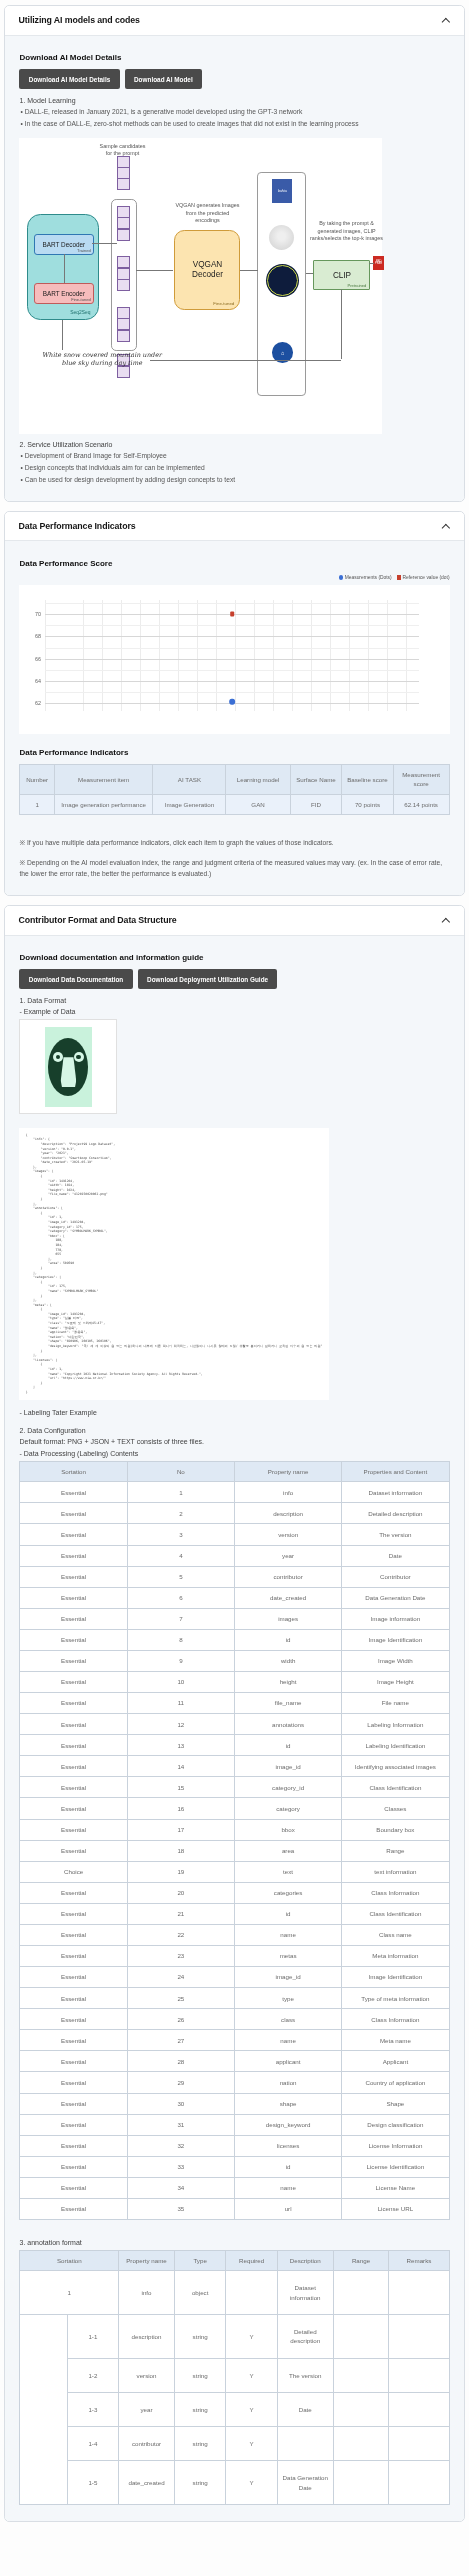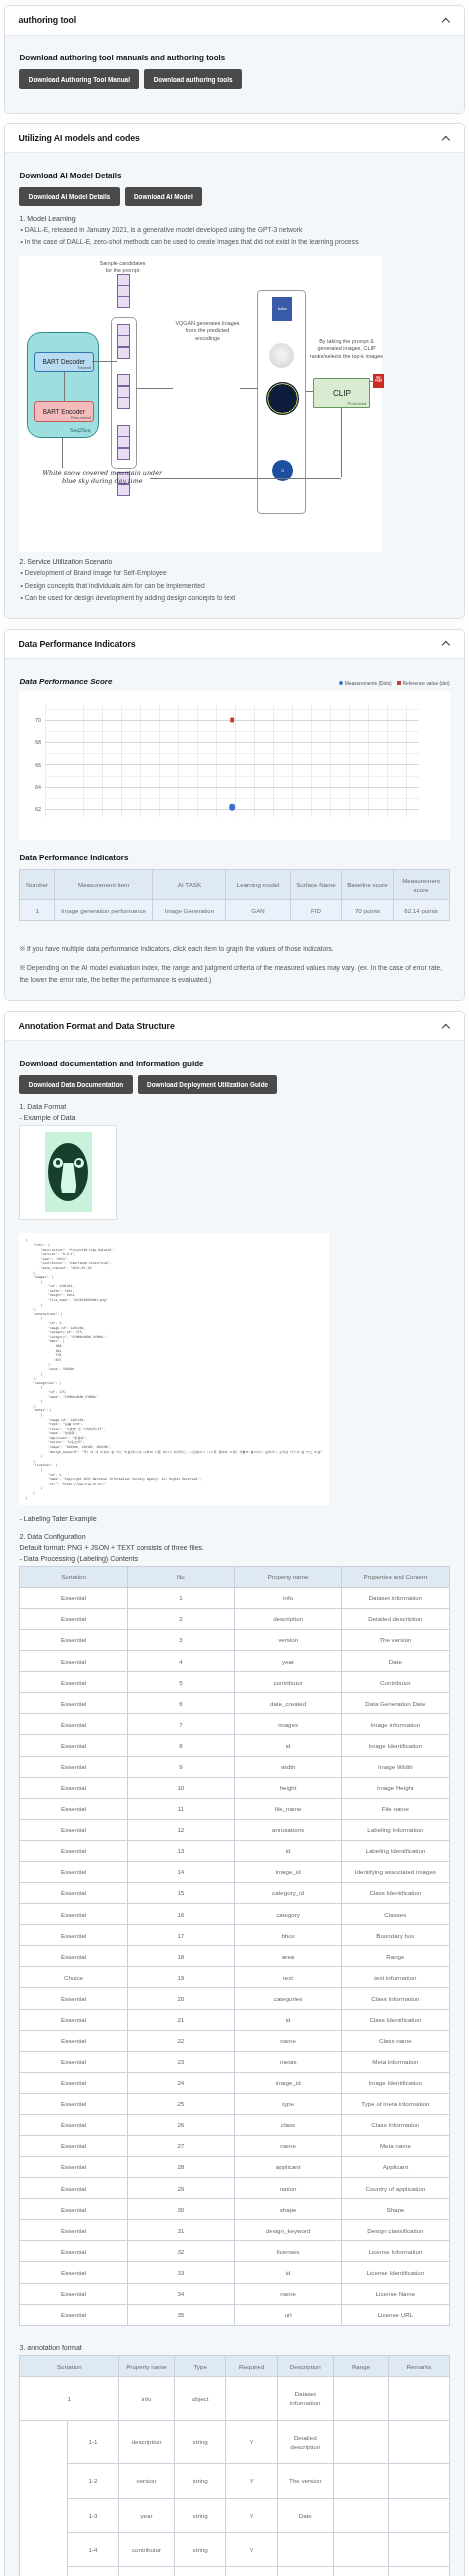--- a/index.html
+++ b/index.html
@@ -81,33 +81,20 @@
   .code-box { background:#fff; padding:5.2px 6.2px; width:max-content; max-width:100%; margin:2.1px 0 9.3px 0; }
   .code-box pre { font-family:"DejaVu Sans Mono", monospace; font-size:3.1px; line-height:4.6px; color:#4a4a4a; }
   .lbl { font-size:7px; color:#3f3f3f; margin:5.2px 0 4.1px 0; }
   .gap-lg { height:13.4px; }
 </style>
 </head>
 <body>
 
 <div class="page">
 
-  <section class="card">
-    <header class="card-head">
-      <h2>authoring tool</h2>
-      <span class="chev"></span>
-    </header>
-    <div class="card-body">
-      <h3 class="sec-h">Download authoring tool manuals and authoring tools</h3>
-      <div class="btn-row">
-        <button class="dl-btn">Download Authoring Tool Manual</button>
-        <button class="dl-btn">Download authoring tools</button>
-      </div>
-    </div>
-  </section>
 
   <section class="card">
     <header class="card-head">
       <h2>Utilizing AI models and codes</h2>
       <span class="chev"></span>
     </header>
     <div class="card-body">
       <h3 class="sec-h">Download AI Model Details</h3>
       <div class="btn-row">
         <button class="dl-btn">Download AI Model Details</button>
@@ -147,20 +134,22 @@
           <div class="bart bart-enc">
               <span>BART Encoder</span>
               <span class="tag">Fine-tuned</span>
             </div>
           <div class="dline" style="left:36px; top:39px; width:0.5px; height:29px;"></div>
           <span class="seq-tag">Seq2Seq</span>
         </div>
         <div class="dg-label" style="left:147px; top:64px; width:82px;">VQGAN generates Images
 from the predicted
 encodings</div>
+        <div class="vqgan-box"><span style="white-space:pre-line;">VQGAN
+Decoder</span><span class="vq-tag">Fine-tuned</span></div>
         <div class="bracket" style="left:238px; top:34px; width:49px; height:224px; border-radius:4.1px;"></div>
         <div class="logo-bluesq">
             <span>bahia</span>
           </div>
         <div class="logo-gray"></div>
         <div class="logo-navy"></div>
         <div class="logo-bluecirc">⌂</div>
         <div class="dg-label" style="left:286px; top:82px; width:82px;">By taking the prompt &amp;
 generated images, CLIP
 ranks/selects the top-k images</div>
@@ -191,21 +180,21 @@
     </div>
   </section>
 
   <section class="card">
     <header class="card-head">
       <h2>Data Performance Indicators</h2>
       <span class="chev"></span>
     </header>
     <div class="card-body">
       <div class="score-row">
-        <h3 class="sec-h" style="margin-bottom:0;font-style:italic;">Data Performance Score</h3>
+        <h3 class="sec-h" style="margin-bottom:12px;">Data Performance Score</h3>
         <div class="legend" id="legend">
             <span class="legend-item">
               <span class="sw-circle" style="background: rgb(59, 111, 212);"></span>
               <span>Measurements (Dots)</span>
             </span>
             <span class="legend-item">
               <span class="sw-square" style="background: rgb(198, 64, 45);"></span>
               <span>Reference value (dot)</span>
             </span>
           </div>
@@ -271,21 +260,21 @@
       <div class="gap-lg"></div>
       <div id="perfNotes">
           <p class="note">※ If you have multiple data performance indicators, click each item to graph the values of those indicators.</p>
           <p class="note">※ Depending on the AI model evaluation index, the range and judgment criteria of the measured values may vary. (ex. In the case of error rate, the lower the error rate, the better the performance is evaluated.)</p>
         </div>
     </div>
   </section>
 
   <section class="card">
     <header class="card-head">
-      <h2>Annotation Format and Data Structure</h2>
+      <h2>Contributor Format and Data Structure</h2>
       <span class="chev"></span>
     </header>
     <div class="card-body">
       <h3 class="sec-h">Download documentation and information guide</h3>
       <div class="btn-row">
         <button class="dl-btn">Download Data Documentation</button>
         <button class="dl-btn">Download Deployment Utilization Guide</button>
       </div>
       <div class="lbl">1. Data Format</div>
       <div class="lbl" style="margin-top:0;">- Example of Data</div>

